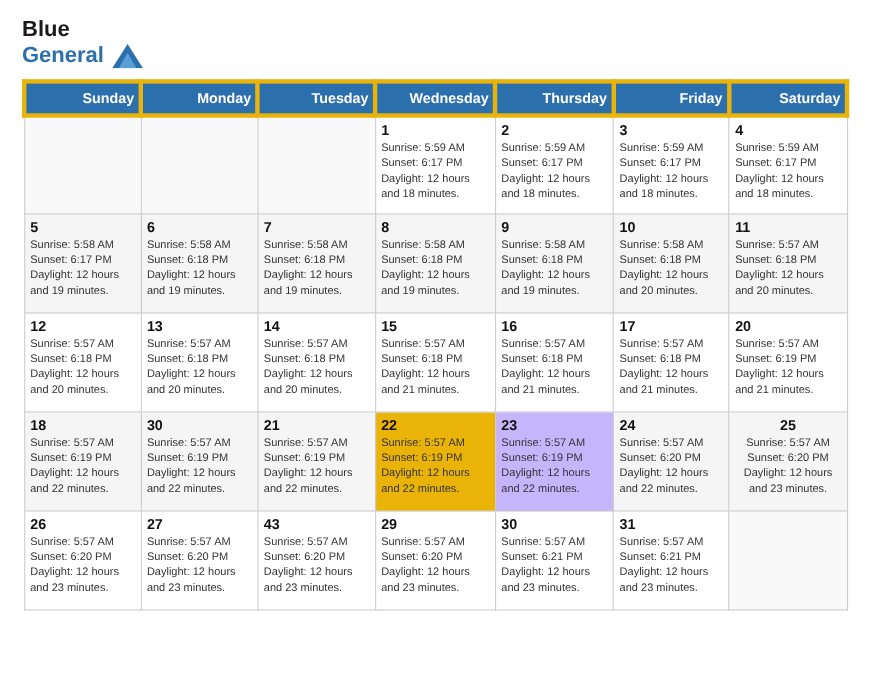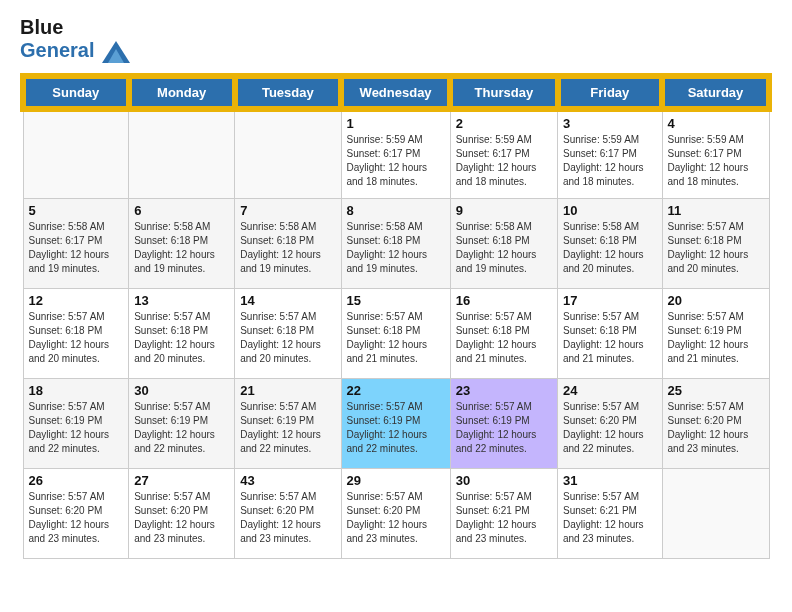--- a/index.html
+++ b/index.html
@@ -34,24 +34,24 @@
     }
     .calendar {
       width: 100%;
       border-collapse: collapse;
       font-size: 11px;
     }
     .calendar th {
       background: #2c6fad;
       color: #fff;
       padding: 6px 4px;
-      text-align: center;
+      text-align: right;
       font-size: 13px;
       font-weight: bold;
-      border: 6px solid #eab308;
+      border: 4px solid #eab308;
     }
     .calendar td {
       border: 1px solid #ccc;
       vertical-align: top;
       padding: 4px 5px;
       width: 113px;
       height: 90px;
       background: #fff;
     }
     .calendar tr:nth-child(even) td {
@@ -238,39 +238,39 @@
           <div class="day-info" style="white-space: pre-line;">Sunrise: 5:57 AM
 Sunset: 6:19 PM
 Daylight: 12 hours and 22 minutes.</div>
         </td>
         <td style="background: rgb(245, 245, 245);">
           <div class="day-num">21</div>
           <div class="day-info" style="white-space: pre-line;">Sunrise: 5:57 AM
 Sunset: 6:19 PM
 Daylight: 12 hours and 22 minutes.</div>
         </td>
-        <td style="background: #7dd3fc;">
+        <td style="background: #eab308;">
           <div class="day-num">22</div>
           <div class="day-info" style="white-space: pre-line;">Sunrise: 5:57 AM
 Sunset: 6:19 PM
 Daylight: 12 hours and 22 minutes.</div>
         </td>
         <td style="background: #c4b5fd;">
           <div class="day-num">23</div>
           <div class="day-info" style="white-space: pre-line;">Sunrise: 5:57 AM
 Sunset: 6:19 PM
 Daylight: 12 hours and 22 minutes.</div>
         </td>
         <td style="background: rgb(245, 245, 245);">
           <div class="day-num">24</div>
           <div class="day-info" style="white-space: pre-line;">Sunrise: 5:57 AM
 Sunset: 6:20 PM
 Daylight: 12 hours and 22 minutes.</div>
         </td>
-        <td style="background: rgb(245, 245, 245);">
+        <td style="background: rgb(245, 245, 245); text-align: center;">
           <div class="day-num">25</div>
           <div class="day-info" style="white-space: pre-line;">Sunrise: 5:57 AM
 Sunset: 6:20 PM
 Daylight: 12 hours and 23 minutes.</div>
         </td>
       </tr>
       <tr>
         <td>
           <div class="day-num">26</div>
           <div class="day-info" style="white-space: pre-line;">Sunrise: 5:57 AM

